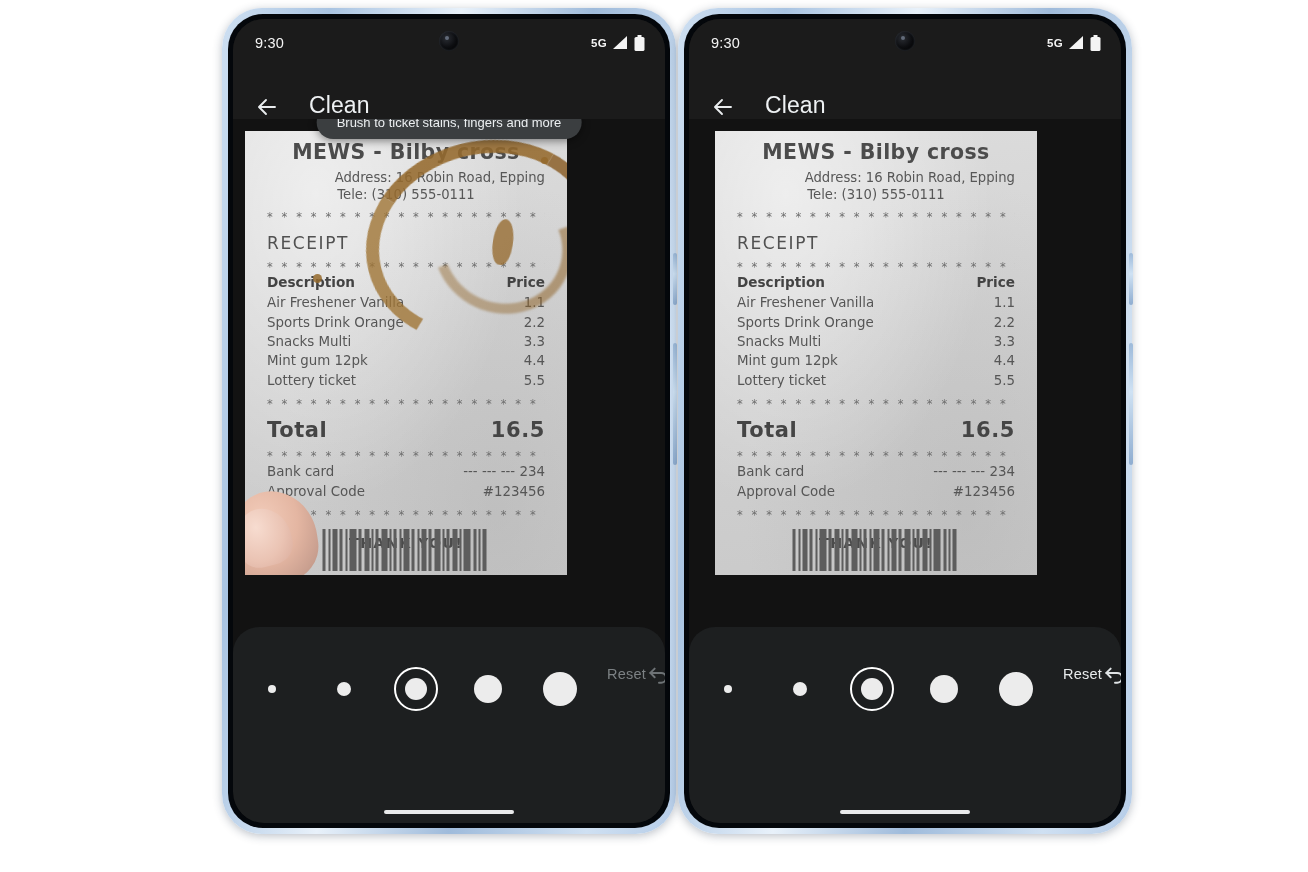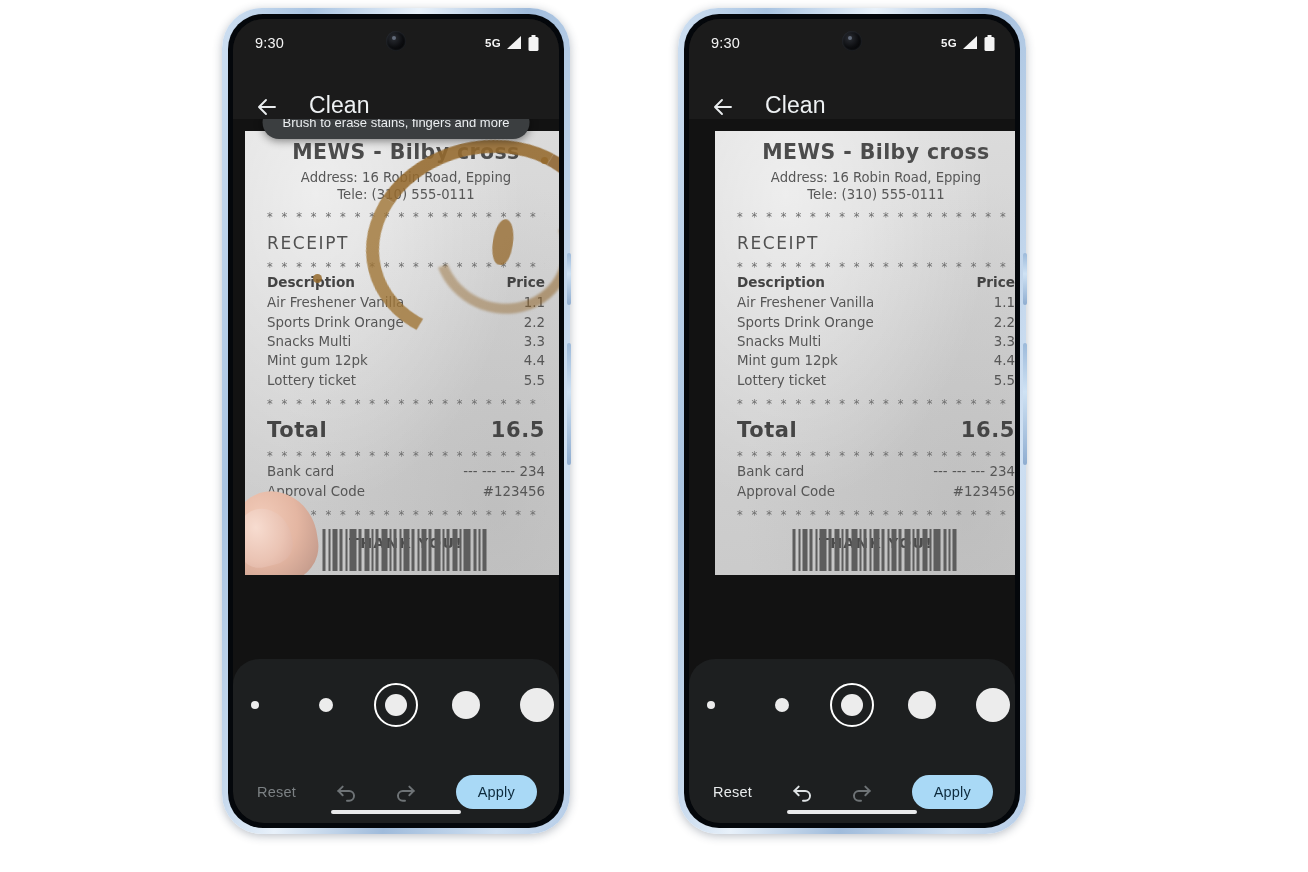--- a/index.html
+++ b/index.html
@@ -4,21 +4,21 @@
 <style>
   html,body{margin:0;padding:0;}
   body{
     width:1308px;height:872px;background:#ffffff;overflow:hidden;
     font-family:"Liberation Sans",sans-serif;
     -webkit-font-smoothing:antialiased;
   }
   .stage{position:relative;width:1308px;height:872px;}
 
   
-  .phone{position:absolute;top:8px;width:348px;height:826px;}
+  .phone{position:absolute;top:8px;width:454px;height:826px;}
   .phone.left{left:222px;}
   .phone.right{left:678px;}
 
   .frame{
     position:absolute;inset:0;border-radius:40px;
     background:linear-gradient(100deg,#cfe0f2 0%,#a9c4e2 18%,#e8f1fa 40%,#9fbbdb 62%,#cfe0f2 85%,#b6cde8 100%);
     box-shadow:0 2px 10px rgba(30,45,70,.30);
   }
   .bezel{
     position:absolute;left:6px;top:6px;right:6px;bottom:6px;
@@ -77,21 +77,21 @@
       linear-gradient(175deg,#dcdcdc 0%,#d2d2d2 45%,#cacaca 100%);
     color:#4a4a4a;
   }
   
   .rcpt-l{left:12px;top:12px;width:322px;height:444px;}
   .rcpt-r{left:26px;top:12px;width:322px;height:444px;}
 
   .r-inner{position:relative;width:100%;height:100%;padding:0 22px;box-sizing:border-box;
     font-family:"DejaVu Sans",sans-serif;}
   .r-shop{text-align:center;font-weight:bold;font-size:20.5px;letter-spacing:.4px;color:#4c4c4c;margin-top:10px;line-height:1.1;}
-  .r-addr{text-align:center;font-size:13.2px;color:#575757;margin-top:5px;line-height:1.32;}
+  .r-addr{text-align:right;font-size:13.2px;color:#575757;margin-top:5px;line-height:1.32;}
   .r-tele{text-align:center;font-size:13.2px;color:#575757;line-height:1.32;}
   .r-stars{
     text-align:center;font-size:11.5px;color:#6e6e6e;letter-spacing:2.6px;
     white-space:nowrap;overflow:hidden;line-height:1;margin:9px 0 0;
     font-family:"DejaVu Sans",sans-serif;
   }
   .r-receipt-word{text-align:left;font-size:17px;letter-spacing:1.6px;color:#515151;margin-top:9px;}
   .r-row{display:flex;justify-content:space-between;font-size:13.4px;color:#565656;line-height:1.45;}
   .r-row.head{font-weight:bold;color:#434343;font-size:13.6px;}
   .r-total{display:flex;justify-content:space-between;align-items:baseline;
@@ -143,22 +143,22 @@
     position:absolute;left:50%;transform:translateX(-50%);top:-13px;
     background:#3b3e40;color:#eceff1;border-radius:19px;
     padding:9px 20px;font-size:13px;white-space:nowrap;
     box-shadow:0 2px 8px rgba(0,0,0,.45);z-index:5;
   }
 
   
   .panel{
     flex:0 0 164px;height:164px;background:#1d1f20;
     border-radius:26px 26px 31px 31px;
-    display:flex;flex-direction:column;justify-content:space-between;
-    padding:0;position:relative;
+    display:flex;flex-direction:row;justify-content:space-between;
+    padding:16px;position:relative;
   }
   .brushrow{display:flex;align-items:center;justify-content:center;gap:26px;height:92px;}
   .bslot{width:46px;height:46px;display:flex;align-items:center;justify-content:center;
     border-radius:50%;position:relative;}
   .bslot .dot{background:#ececec;border-radius:50%;}
   .bslot.sel:before{
     content:"";position:absolute;left:50%;top:50%;transform:translate(-50%,-50%);
     width:40px;height:40px;border-radius:50%;border:2.5px solid #ffffff;
   }
   .actions{display:flex;align-items:center;height:62px;padding:0 22px 0 24px;}
@@ -205,21 +205,21 @@
 
       <div class="appbar">
         <svg class="backarrow" viewBox="0 0 24 24">
           <path d="M20 12 H5 M11 5 L4 12 L11 19" fill="none" stroke="#e9ecee" stroke-width="1.9" stroke-linecap="round" stroke-linejoin="round"></path>
         </svg>
         <span class="title">Clean</span>
       </div>
 
       <div class="canvas">
 
-        <div class="tooltip">Brush to erase stains, fingers and more</div>
+        <div class="tooltip">Brush to ticket stains, fingers and more</div>
 
         <div class="receipt rcpt-l">
           <div class="r-inner">
             <div class="r-shop">MEWS - Bilby cross</div>
             <div class="r-addr">Address: 16 Robin Road, Epping</div>
             <div class="r-tele">Tele: (310) 555-0111</div>
             <div class="r-stars">* * * * * * * * * * * * * * * * * * * * * * * * * *</div>
             <div class="r-receipt-word">RECEIPT</div>
             <div class="r-stars">* * * * * * * * * * * * * * * * * * * * * * * * * *</div>
             <div class="r-row head">

